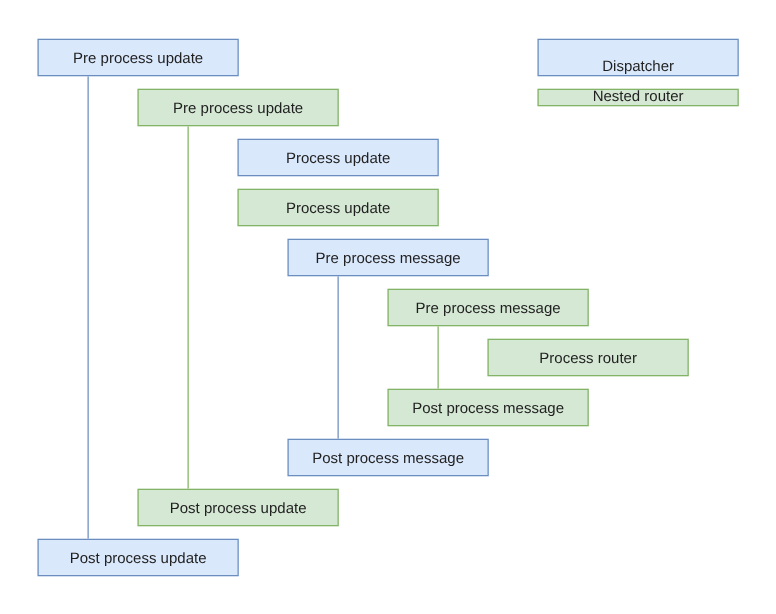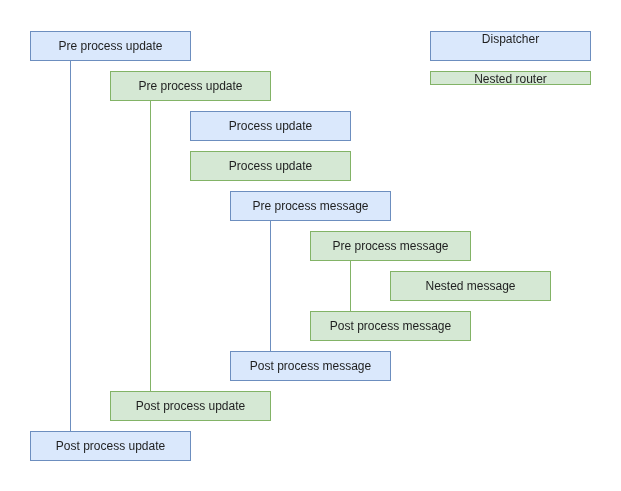--- a/index.html
+++ b/index.html
@@ -47,21 +47,21 @@
   .edge.blue {
     background: #6c8ebf;
   }
   .edge.green {
     background: #82b366;
   }
   .legend-node {
     position: absolute;
     box-sizing: border-box;
     display: flex;
-    align-items: flex-start;
+    align-items: flex-end;
     justify-content: center;
     font-size: 12px;
     line-height: 14px;
     color: #1f1f1f;
     text-align: center;
     border-width: 1px;
     border-style: solid;
     z-index: 2;
     user-select: none;
   }
@@ -97,21 +97,21 @@
       <div class="node green" style="left: 190px; top: 151px; width: 161px; height: 30px;">
         <span>Process update</span>
       </div>
       <div class="node blue" style="left: 230px; top: 191px; width: 161px; height: 30px;">
         <span>Pre process message</span>
       </div>
       <div class="node green" style="left: 310px; top: 231px; width: 161px; height: 30px;">
         <span>Pre process message</span>
       </div>
       <div class="node green" style="left: 390px; top: 271px; width: 161px; height: 30px;">
-        <span>Nested message</span>
+        <span>Process router</span>
       </div>
       <div class="node green" style="left: 310px; top: 311px; width: 161px; height: 30px;">
         <span>Post process message</span>
       </div>
       <div class="node blue" style="left: 230px; top: 351px; width: 161px; height: 30px;">
         <span>Post process message</span>
       </div>
       <div class="node green" style="left: 110px; top: 391px; width: 161px; height: 30px;">
         <span>Post process update</span>
       </div>

